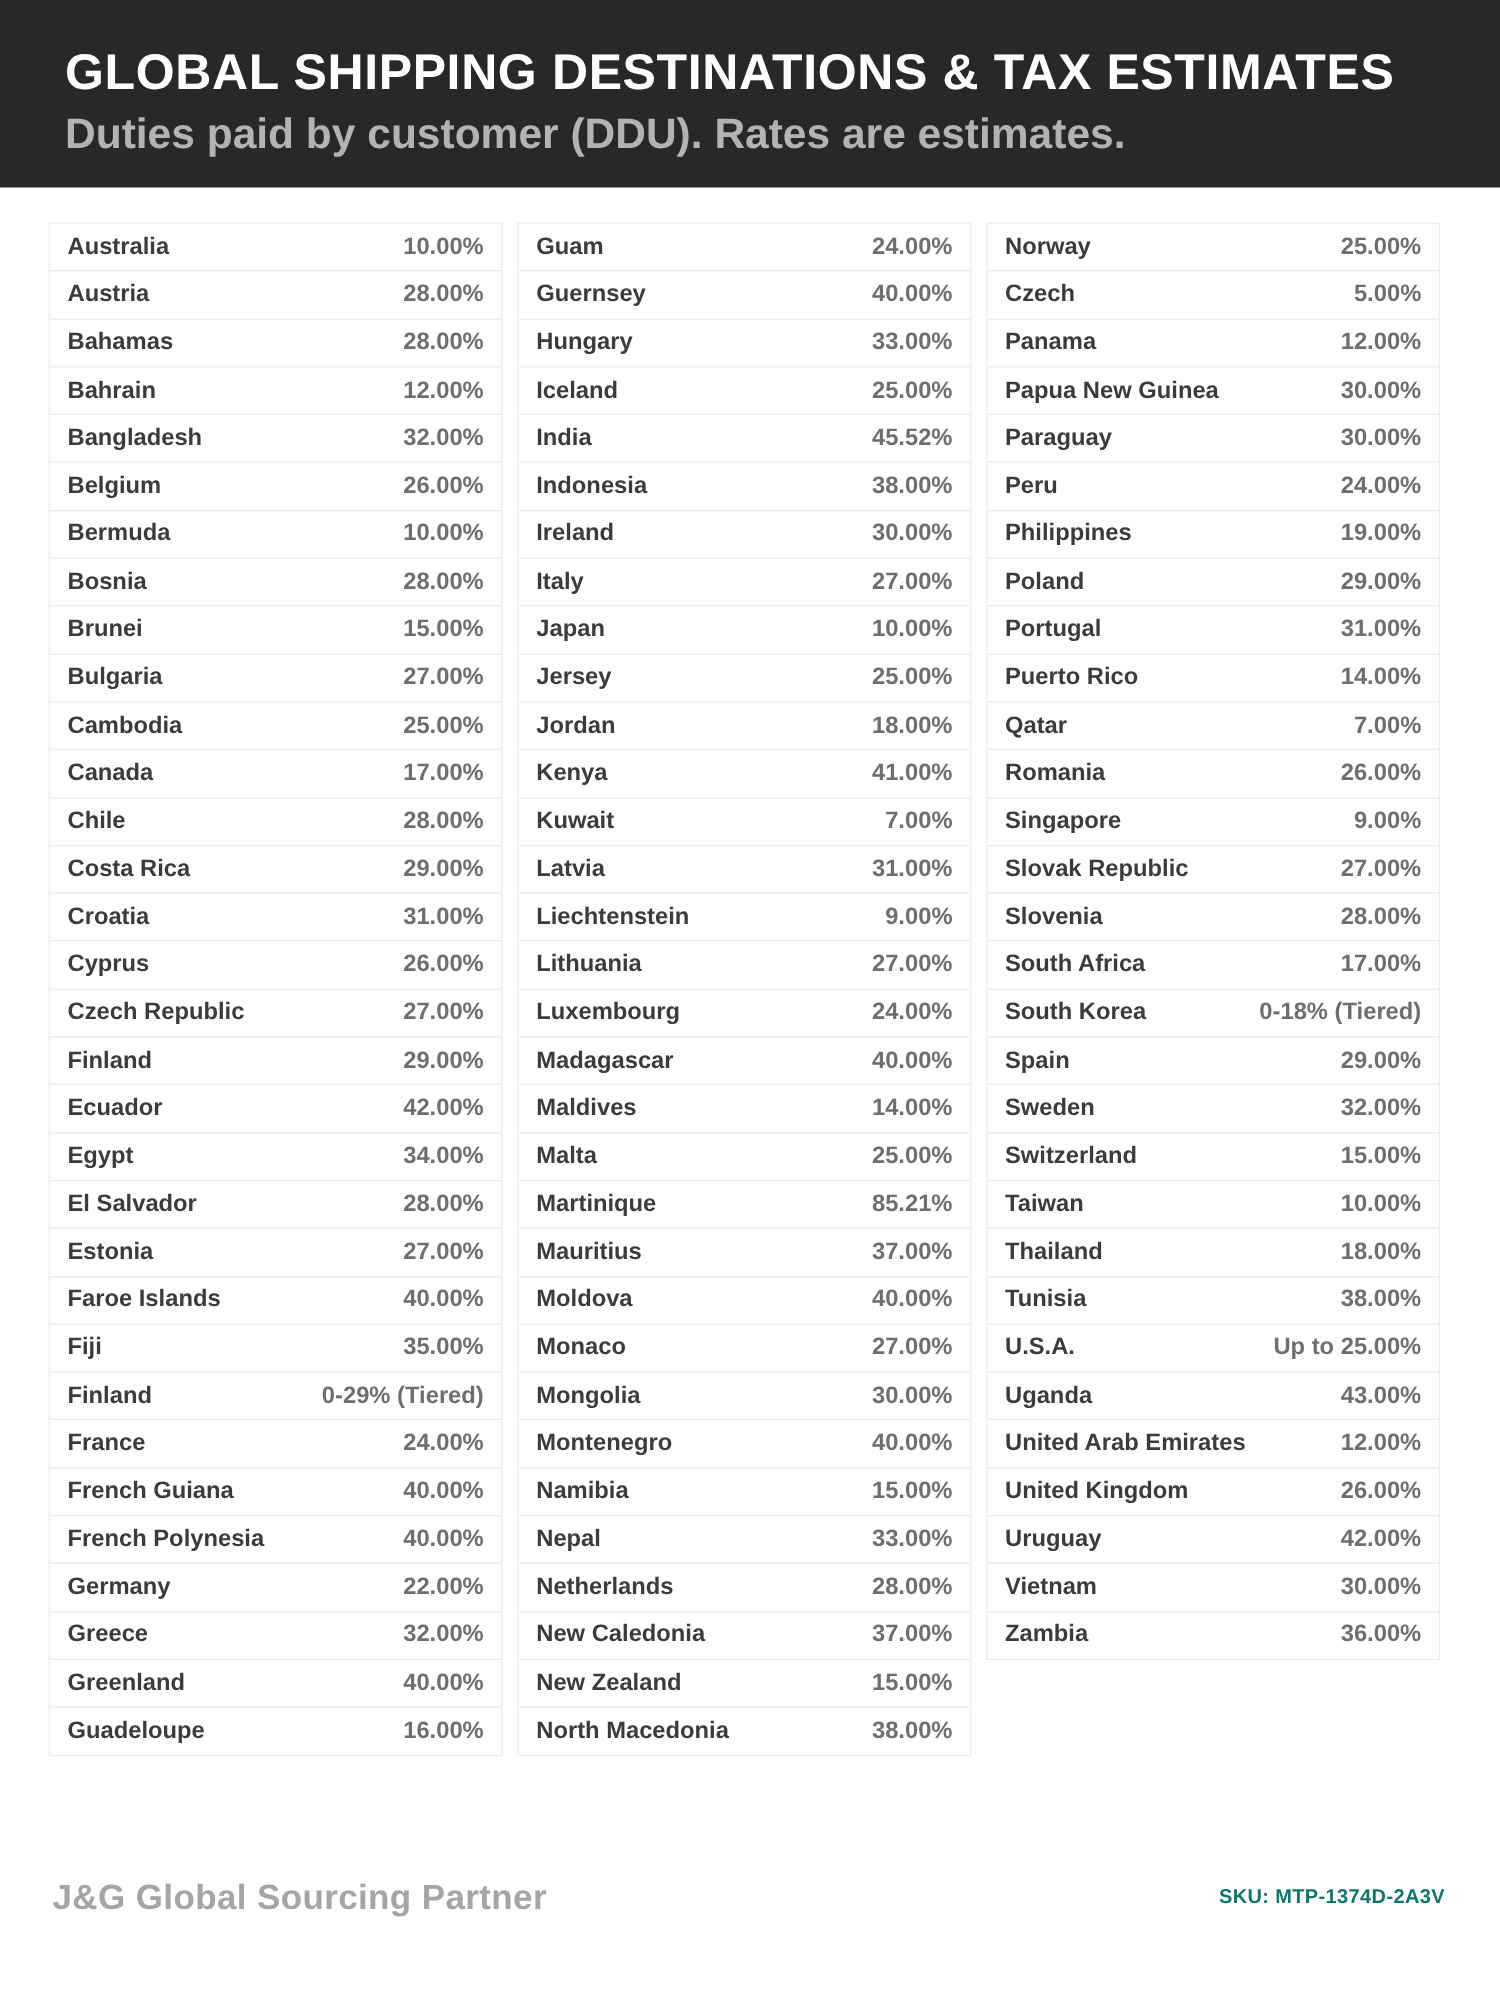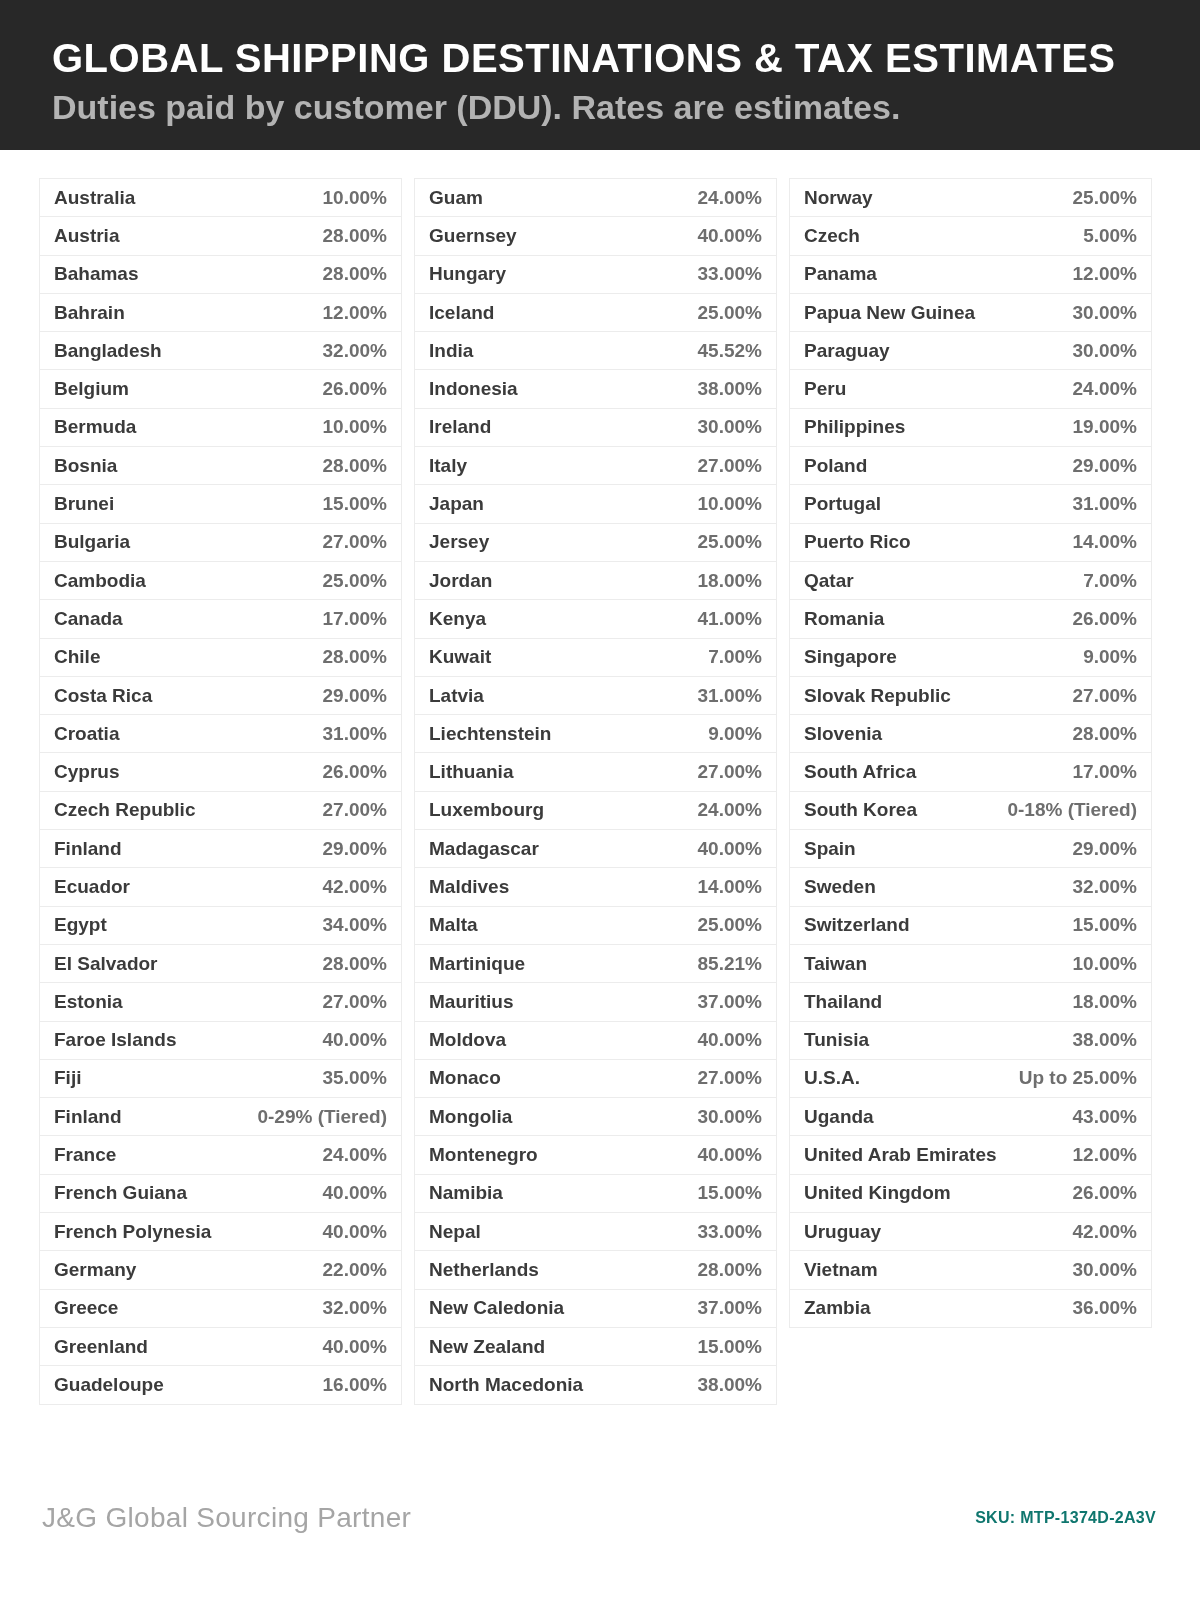--- a/index.html
+++ b/index.html
@@ -75,21 +75,21 @@
     left:0;right:0;
     top:1502px;
     display:flex;
     align-items:center;
     justify-content:space-between;
     padding:0 44px 0 42px;
   }
   .brand{
     color:#a5a5a5;
     font-size:28px;
-    font-weight:normal;
+    font-weight:bold;
     letter-spacing:0.3px;
   }
   .sku{
     color:#0f766e;
     font-size:16px;
     font-weight:bold;
     letter-spacing:0.3px;
   }
 </style>
 </head>

